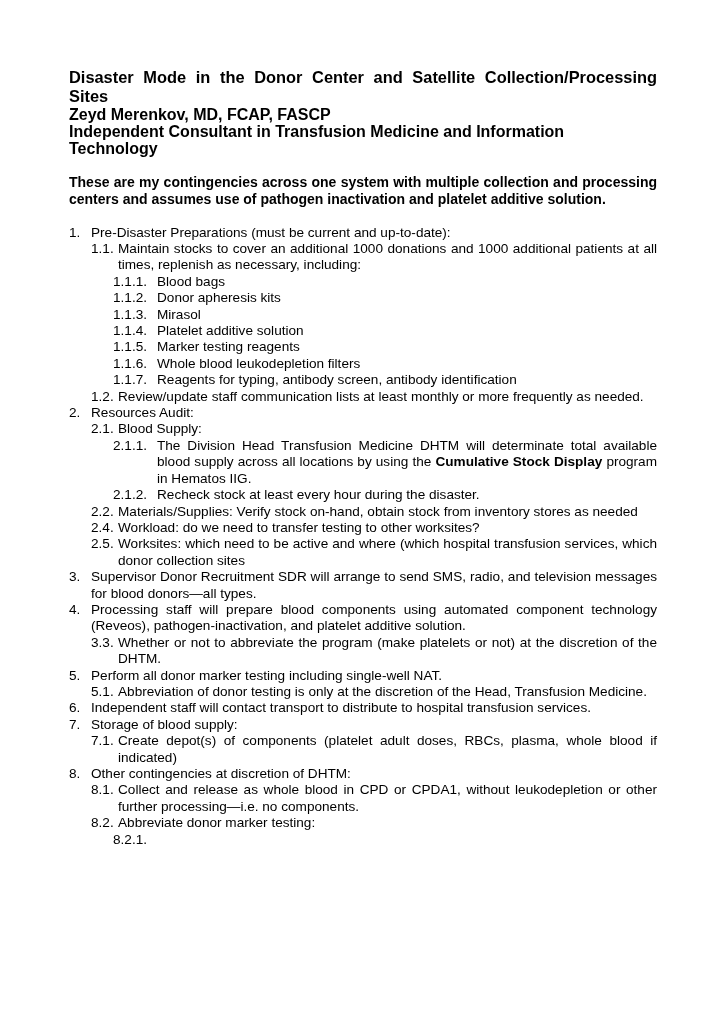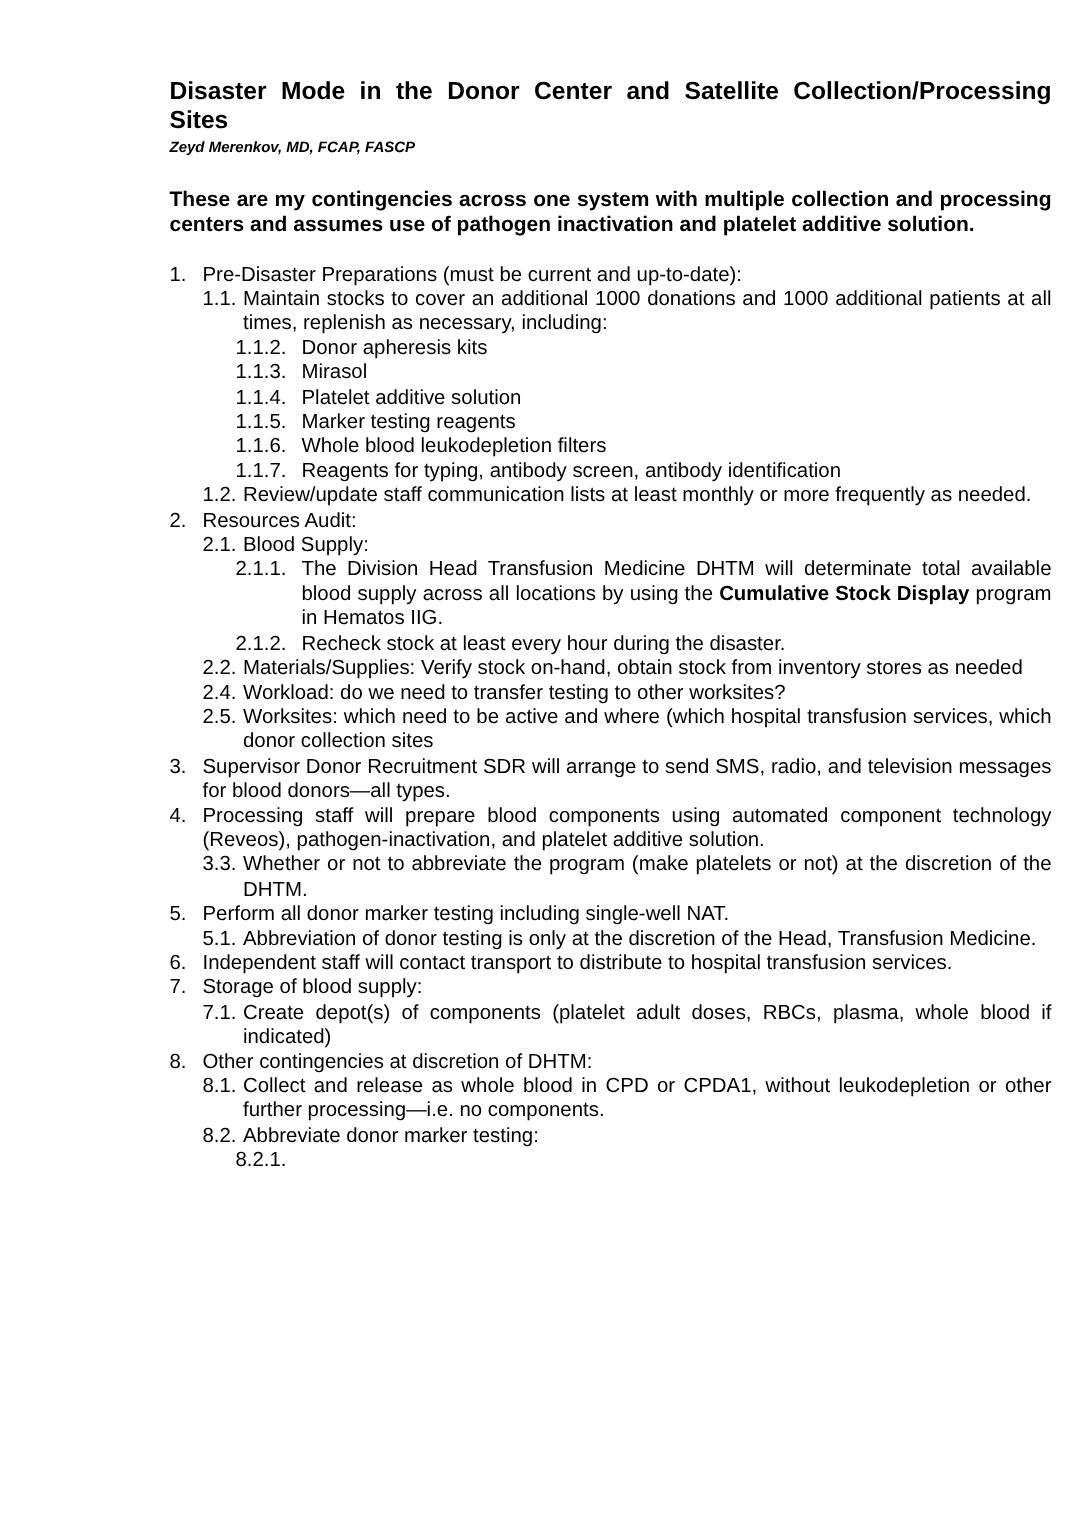--- a/index.html
+++ b/index.html
@@ -1,43 +1,45 @@
 <!DOCTYPE html>
 <html><head>
 <meta charset="utf-8">
 <style>
   html, body { margin: 0; padding: 0; background: #ffffff; }
   body { width: 724px; height: 1024px; position: relative; overflow: hidden;
          font-family: "Liberation Sans", sans-serif; color: #000; }
-  .page { position: absolute; left: 69px; top: 52px; width: 588px; margin-left: 44px; }
+  .page { position: absolute; left: 69px; top: 68px; width: 588px; }
   .title { font-weight: bold; font-size: 16.4px; line-height: 19px; text-align: justify; margin: 0; }
-  .byline { font-weight: bold; font-size: 10px; line-height: 17px; margin: 0; font-style: italic; }
+  .byline { font-weight: bold; font-size: 16px; line-height: 17px; margin: 0; }
   .intro { font-weight: bold; font-size: 14px; line-height: 17.3px; text-align: justify; margin: 17px 0 16px 0; }
   .list { margin: 0; padding: 0; font-size: 13.6px; line-height: 16.4px; }
   .item { position: relative; text-align: justify; }
   .num { position: absolute; left: 0; top: 0; }
   .l1 { padding-left: 22px; }
   .l1 > .num { left: 0; }
   .l2 { padding-left: 49px; }
   .l2 > .num { left: 22px; }
   .l3 { padding-left: 88px; }
   .l3 > .num { left: 44px; }
   b { font-weight: bold; }
 </style>
 </head>
 <body>
 
 <div class="page">
   <h1 class="title">Disaster Mode in the Donor Center and Satellite Collection/Processing Sites</h1>
   <p class="byline">Zeyd Merenkov, MD, FCAP, FASCP</p>
+  <p class="byline">Independent Consultant in Transfusion Medicine and Information Technology</p>
   <p class="intro">These are my contingencies across one system with multiple collection and processing centers and assumes use of pathogen inactivation and platelet additive solution.</p>
 
   <div class="list">
     <div class="item l1"><span class="num">1.</span><span>Pre-Disaster Preparations (must be current and up-to-date):</span></div>
     <div class="item l2"><span class="num">1.1.</span><span>Maintain stocks to cover an additional 1000 donations and 1000 additional patients at all times, replenish as necessary, including:</span></div>
+    <div class="item l3"><span class="num">1.1.1.</span><span>Blood bags</span></div>
     <div class="item l3"><span class="num">1.1.2.</span><span>Donor apheresis kits</span></div>
     <div class="item l3"><span class="num">1.1.3.</span><span>Mirasol</span></div>
     <div class="item l3"><span class="num">1.1.4.</span><span>Platelet additive solution</span></div>
     <div class="item l3"><span class="num">1.1.5.</span><span>Marker testing reagents</span></div>
     <div class="item l3"><span class="num">1.1.6.</span><span>Whole blood leukodepletion filters</span></div>
     <div class="item l3"><span class="num">1.1.7.</span><span>Reagents for typing, antibody screen, antibody identification</span></div>
     <div class="item l2"><span class="num">1.2.</span><span>Review/update staff communication lists at least monthly or more frequently as needed.</span></div>
     <div class="item l1"><span class="num">2.</span><span>Resources Audit:</span></div>
     <div class="item l2"><span class="num">2.1.</span><span>Blood Supply:</span></div>
     <div class="item l3"><span class="num">2.1.1.</span><span><span>The Division Head Transfusion Medicine DHTM will determinate total available blood supply across all locations by using the </span><b>Cumulative Stock Display</b><span> program in Hematos IIG.</span></span></div>

